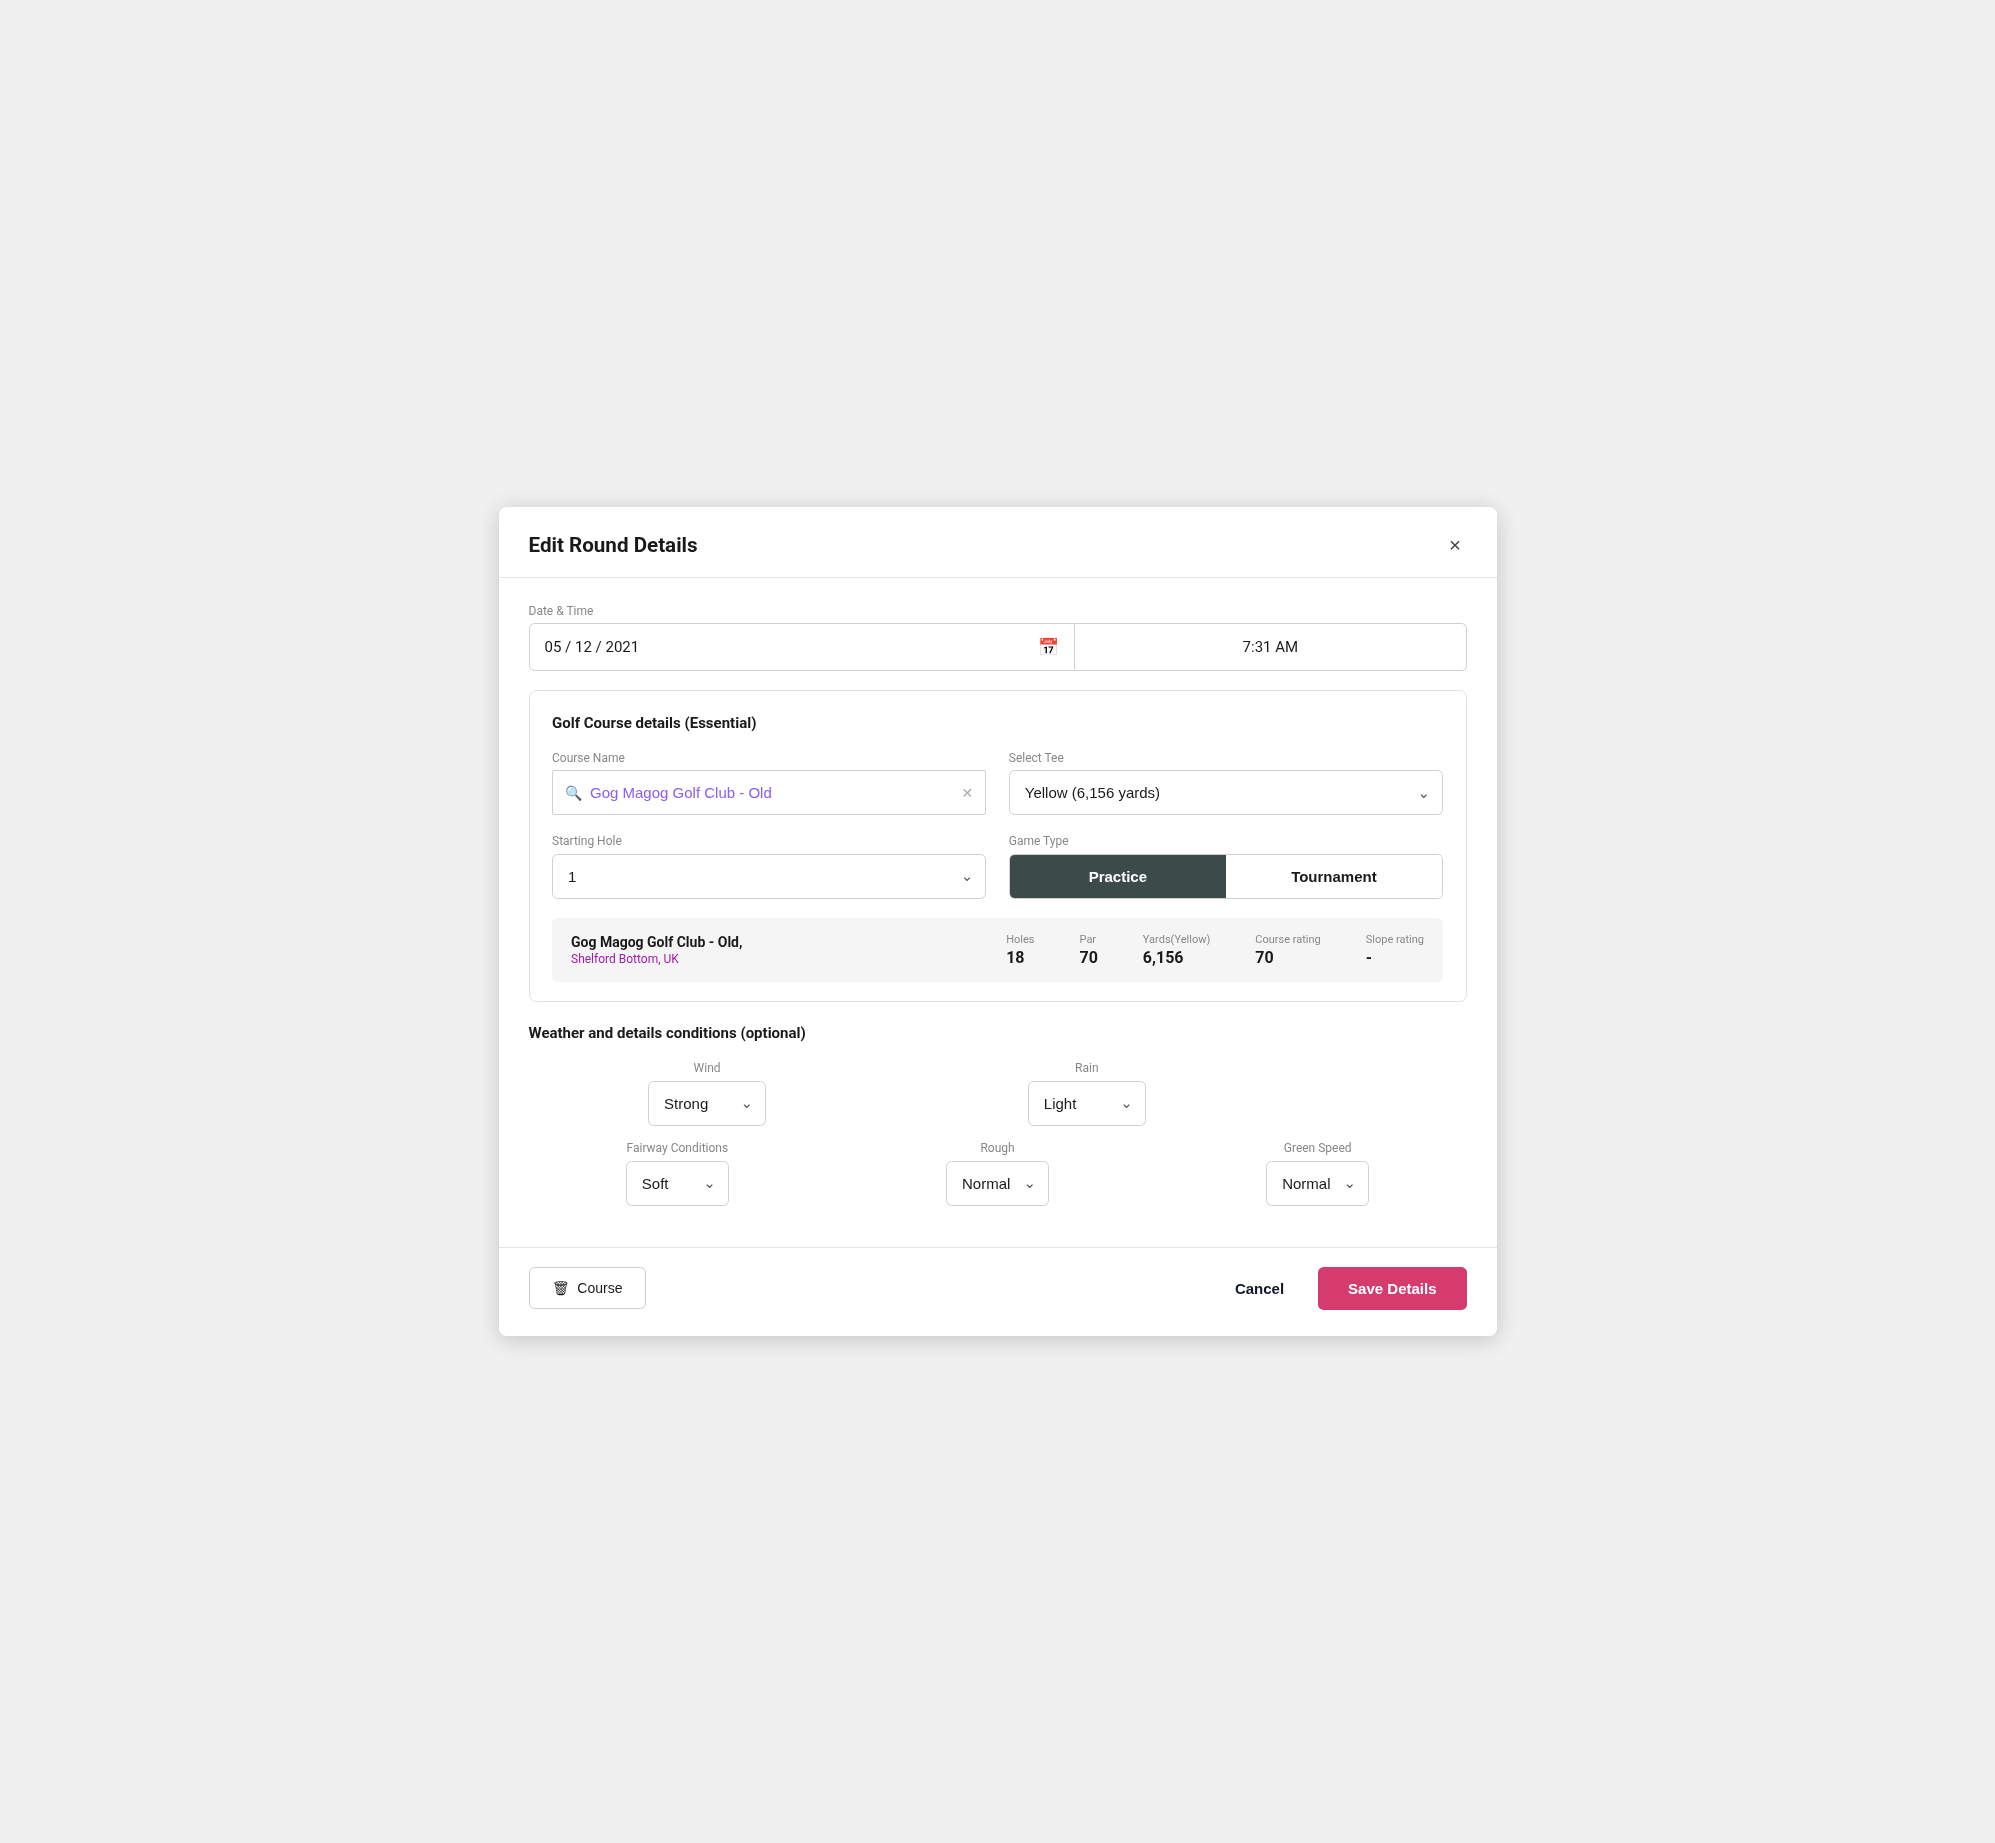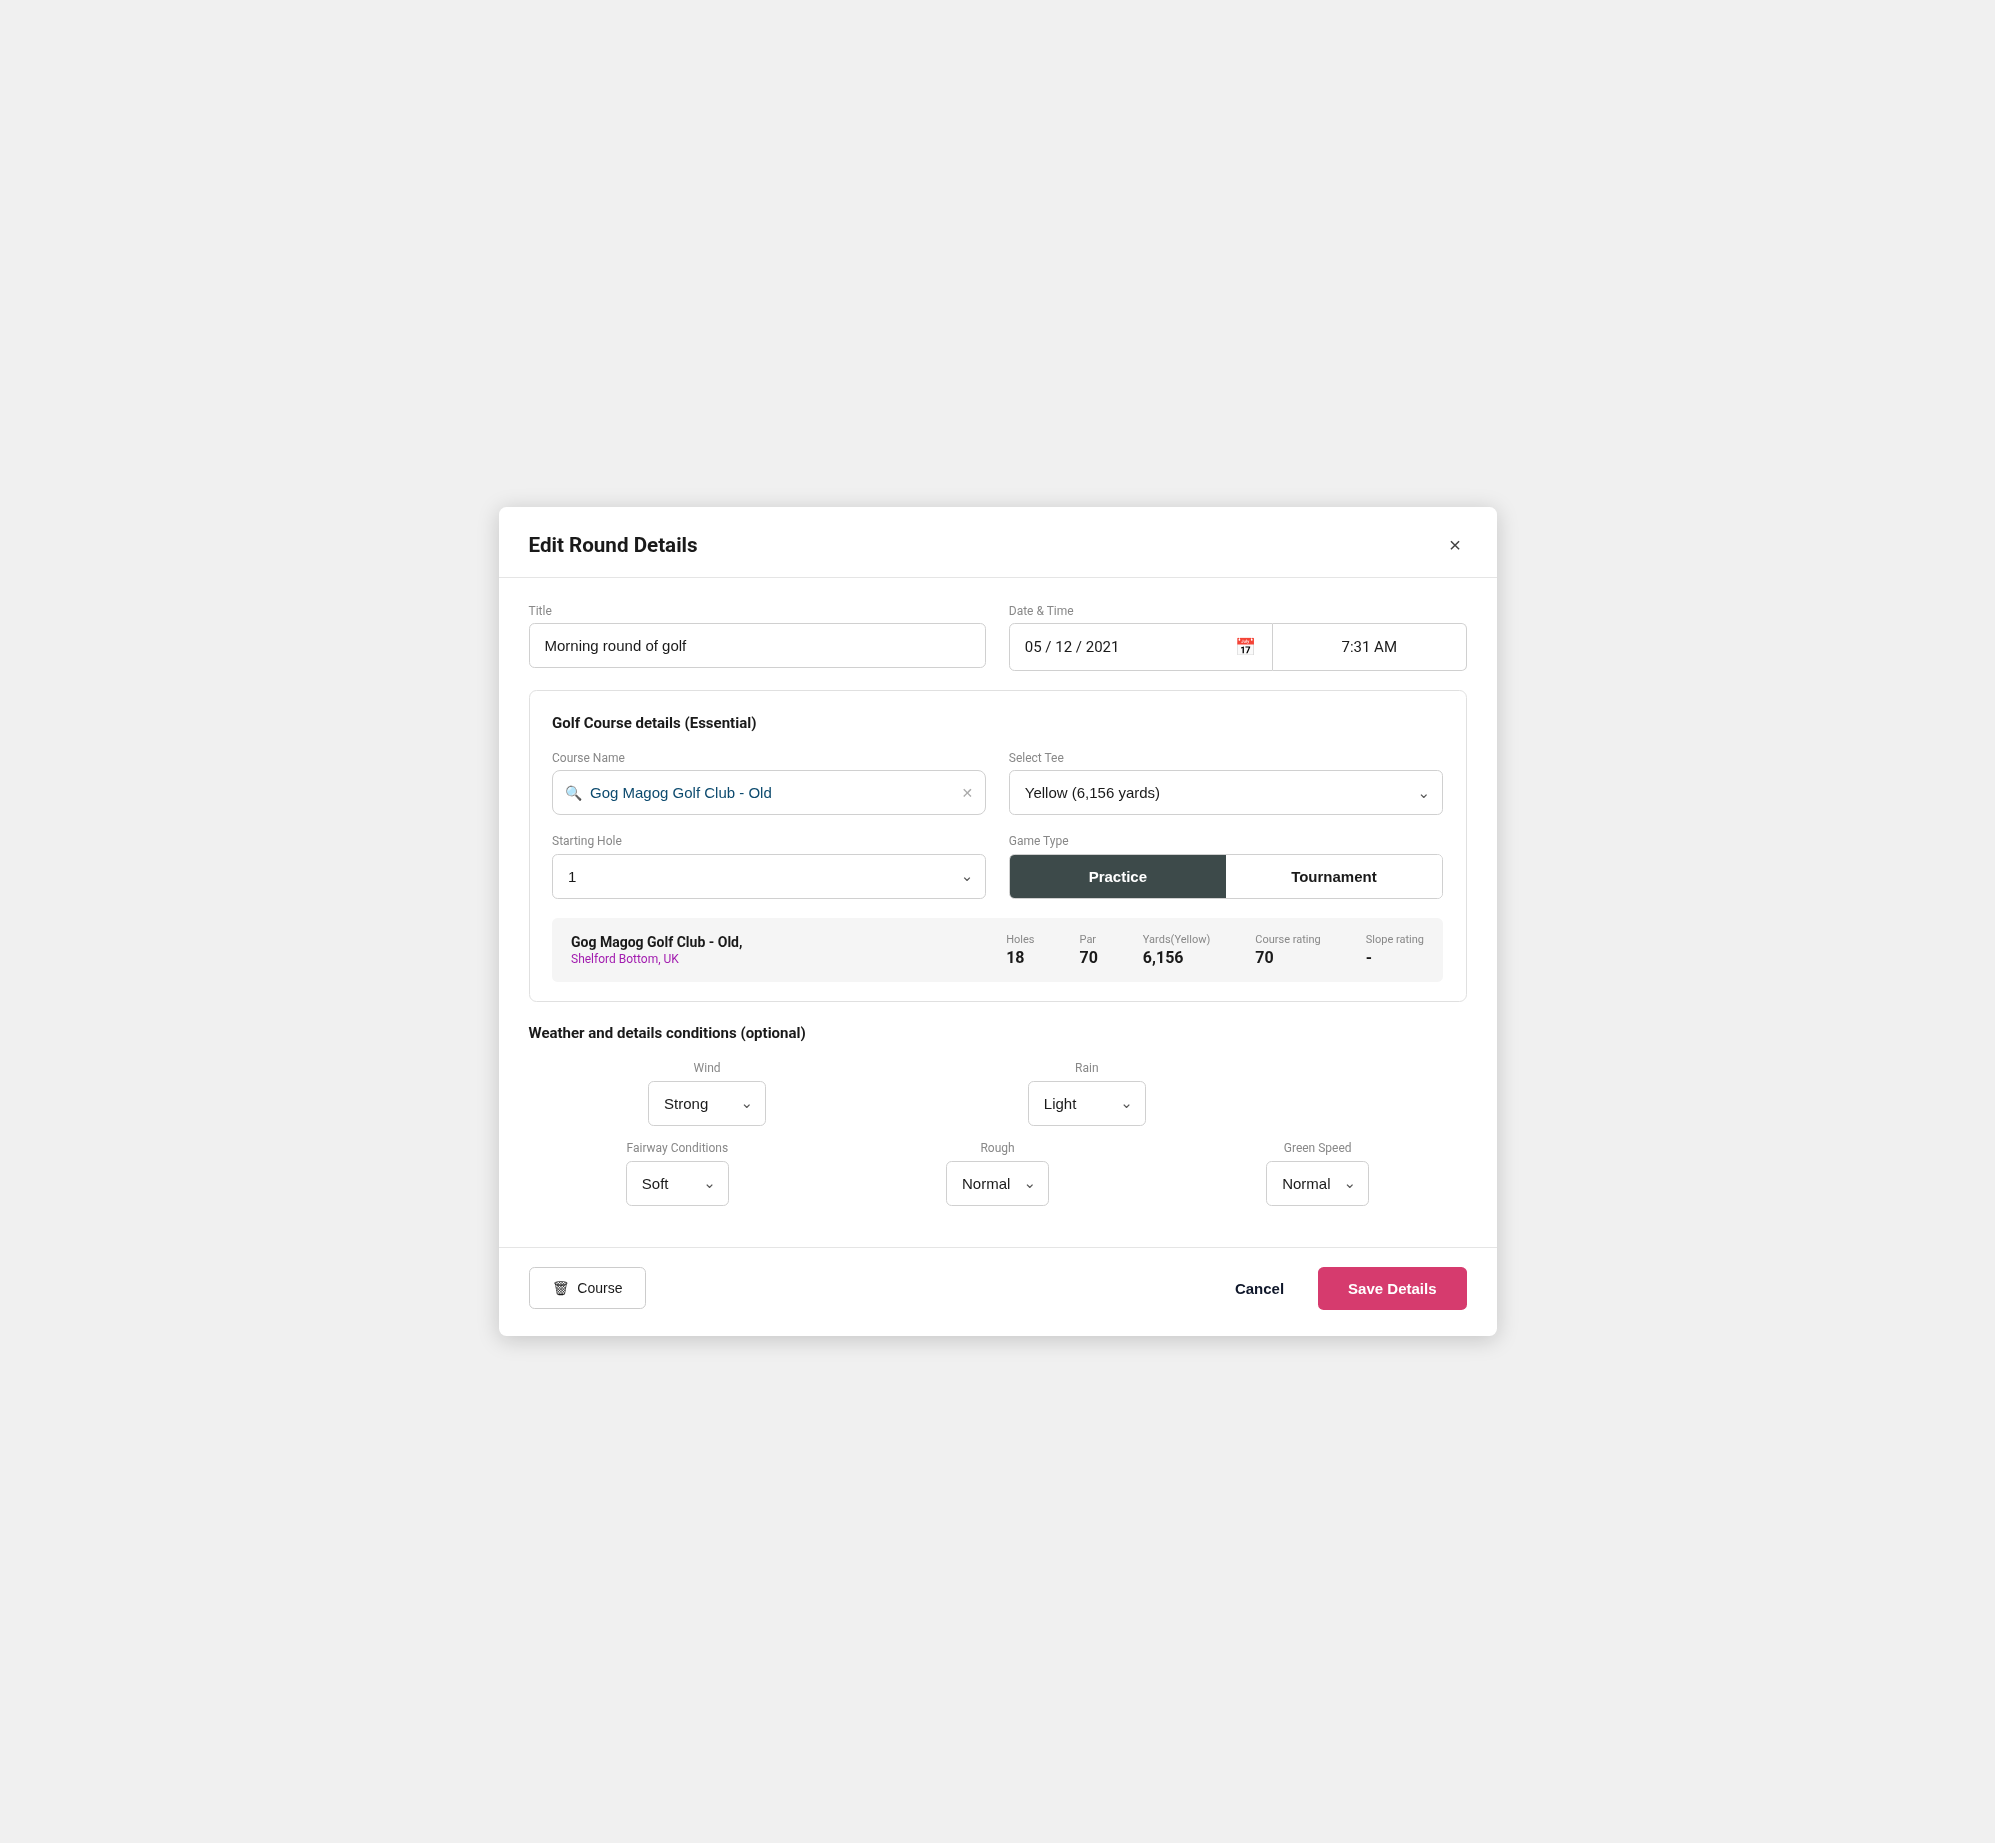--- a/index.html
+++ b/index.html
@@ -133,24 +133,24 @@
       position: absolute;
       right: 13px;
       color: #aaa;
       font-size: 14px;
       cursor: pointer;
       background: none;
       border: none;
     }
     .search-input {
       border: 1.4px solid #d0d0d0;
-      border-radius: 8px;
+      border-radius: 2px;
       padding: 13px 37px;
       font-size: 15px;
-      color: #0c4a6e;
+      color: #8b5cf6;
       width: 100%;
       outline: none;
     }
     .select-wrapper {
       position: relative;
     }
     .select-field {
       border: 1.4px solid #d0d0d0;
       border-radius: 5.6px;
       padding: 13px 37px 13px 15px;
@@ -305,24 +305,20 @@
 <div class="modal">
 
   <div class="modal-header">
     <span class="modal-title">Edit Round Details</span>
     <button class="close-btn">×</button>
   </div>
 
   <div class="modal-body">
 
     <div class="form-row">
-      <div class="form-group flex-1">
-        <label>Title</label>
-        <input class="input-field" type="text" value="Morning round of golf" style="">
-      </div>
       <div class="form-group flex-half">
         <label>Date &amp; Time</label>
         <div class="date-time-row">
           <div class="date-field">
             <span>05 / 12 / 2021</span>
             <span class="calendar-icon">📅</span>
           </div>
           <div class="time-field">
             <span>7:31 AM</span>
           </div>

